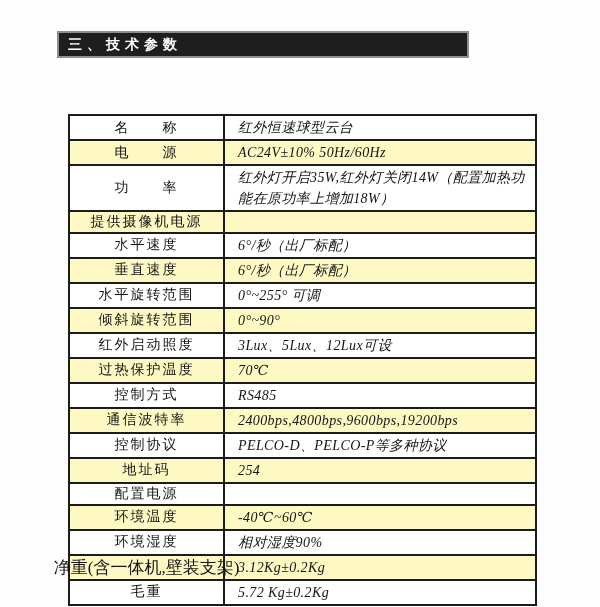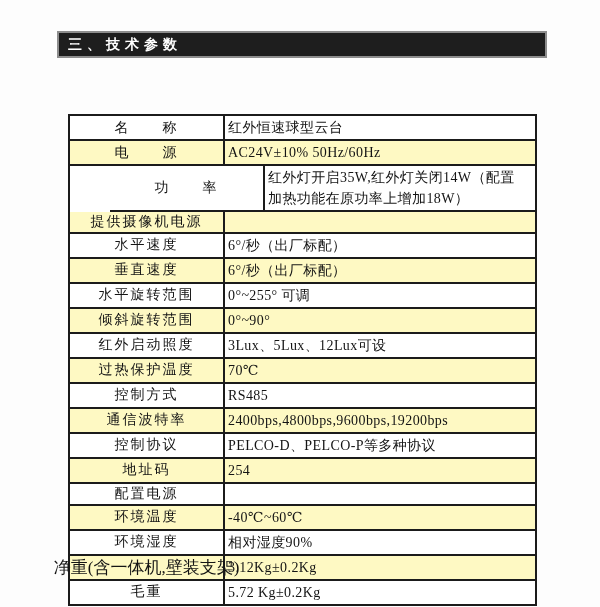--- a/index.html
+++ b/index.html
@@ -9,21 +9,21 @@
     font-family: "Liberation Serif", "DejaVu Serif", serif;
     color: #141414;
     overflow: hidden;
   }
   .page { position: relative; width: 600px; height: 607px; }
 
   
   .section-bar {
     position: absolute;
     left: 57px; top: 31px;
-    width: 490px; height: 27px;
+    width: 412px; height: 27px;
     background: #1e1e1e;
     border: 2px solid #8d8d8d;
     display: flex;
     align-items: center;
     padding-left: 9px;
   }
   .section-bar .title {
     color: #ffffff;
     font-size: 14px;
     letter-spacing: 5px;
@@ -39,21 +39,21 @@
     border: 2px solid #1b1b1b;
     background: #ffffff;
   }
   .row {
     display: flex;
     align-items: stretch;
     min-height: 21.8px;
     border-bottom: 2px solid #1b1b1b;
   }
   .row:last-child { border-bottom: none; }
-  .row.tall { min-height: 43.5px; margin-left: 40px; }
+  .row.tall { min-height: 43.5px; }
   .row.shaded { background: #fef9c3; }
 
   .cell-label {
     flex: 0 0 155px;
     width: 155px;
     border-right: 2px solid #1b1b1b;
     display: flex;
     align-items: center;
     justify-content: center;
     text-align: center;
@@ -65,22 +65,23 @@
   .cell-label.tight {
     letter-spacing: 0;
     font-size: 17px;
   }
   .cell-value {
     flex: 1 1 auto;
     display: flex;
     align-items: center;
     font-size: 14px;
     line-height: 21px;
-    padding: 1px 10px 1px 3px;
+    padding: 1px 10px 1px 13px;
     letter-spacing: 0.4px;
+    font-style: italic;
   }
 </style>
 </head>
 <body>
 
 <div class="page">
 
   <div class="section-bar">
     <span class="title">三、技术参数</span>
   </div>

